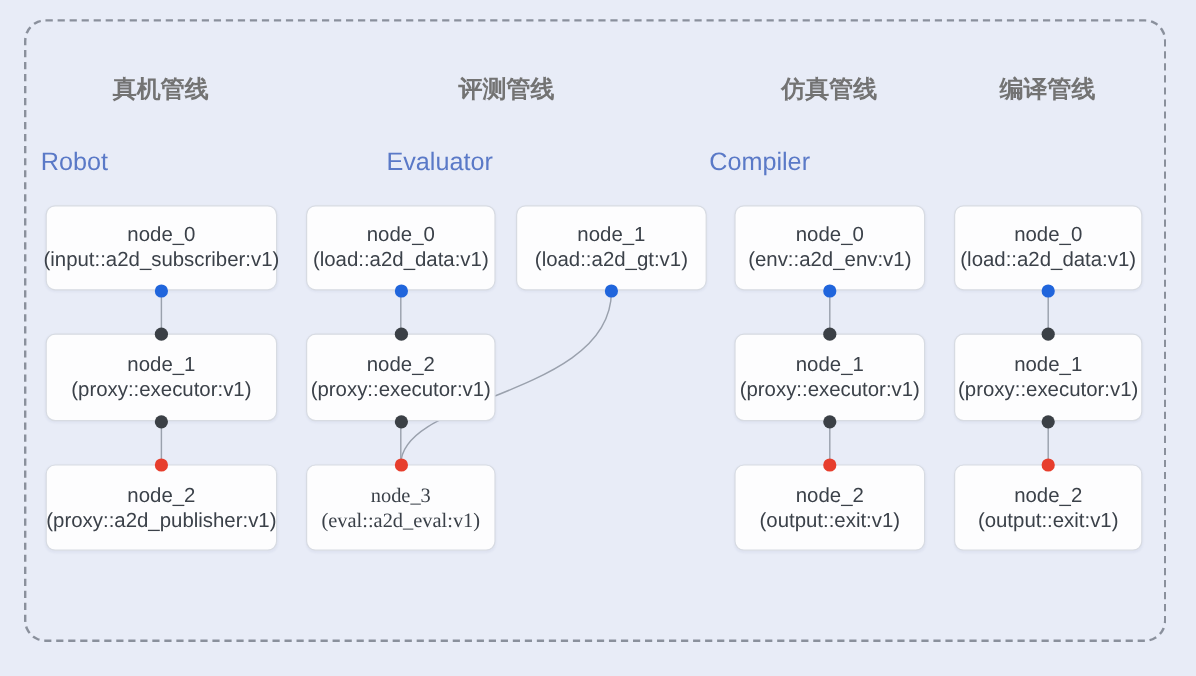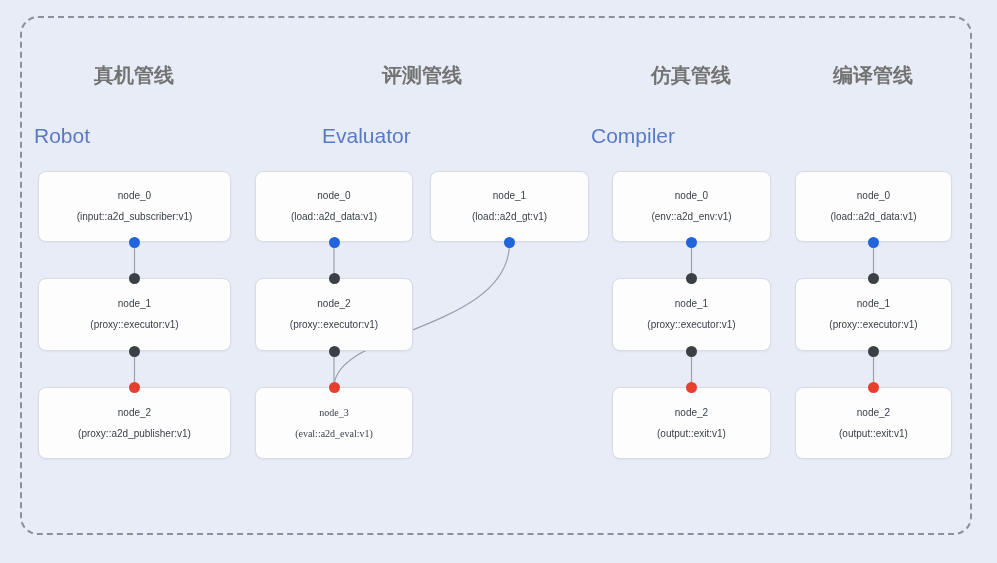--- a/index.html
+++ b/index.html
@@ -22,21 +22,21 @@
     text-align:left;font-size:21px;font-weight:400;color:#5a79c7;z-index:3;
   }
   .node{
     position:absolute;z-index:2;box-sizing:border-box;
     background:#fdfdfe;border:1px solid #d7dbe2;border-radius:8px;
     box-shadow:0 1px 2px rgba(40,60,110,0.05);
     display:flex;flex-direction:column;align-items:center;justify-content:center;
     gap:1px;
   }
   .node .nm,.node .tp{
-    font-size:10px;line-height:20px;color:#3b4149;text-align:center;white-space:nowrap;
+    font-size:17px;line-height:20px;color:#3b4149;text-align:center;white-space:nowrap;
   }
   .dot{
     position:absolute;width:11px;height:11px;border-radius:50%;z-index:4;
   }
   .dot-blue{background:#2065dc;}
   .dot-dark{background:#3b4046;}
   .dot-red{background:#e73e2d;}
 </style>
 </head>
 <body>

